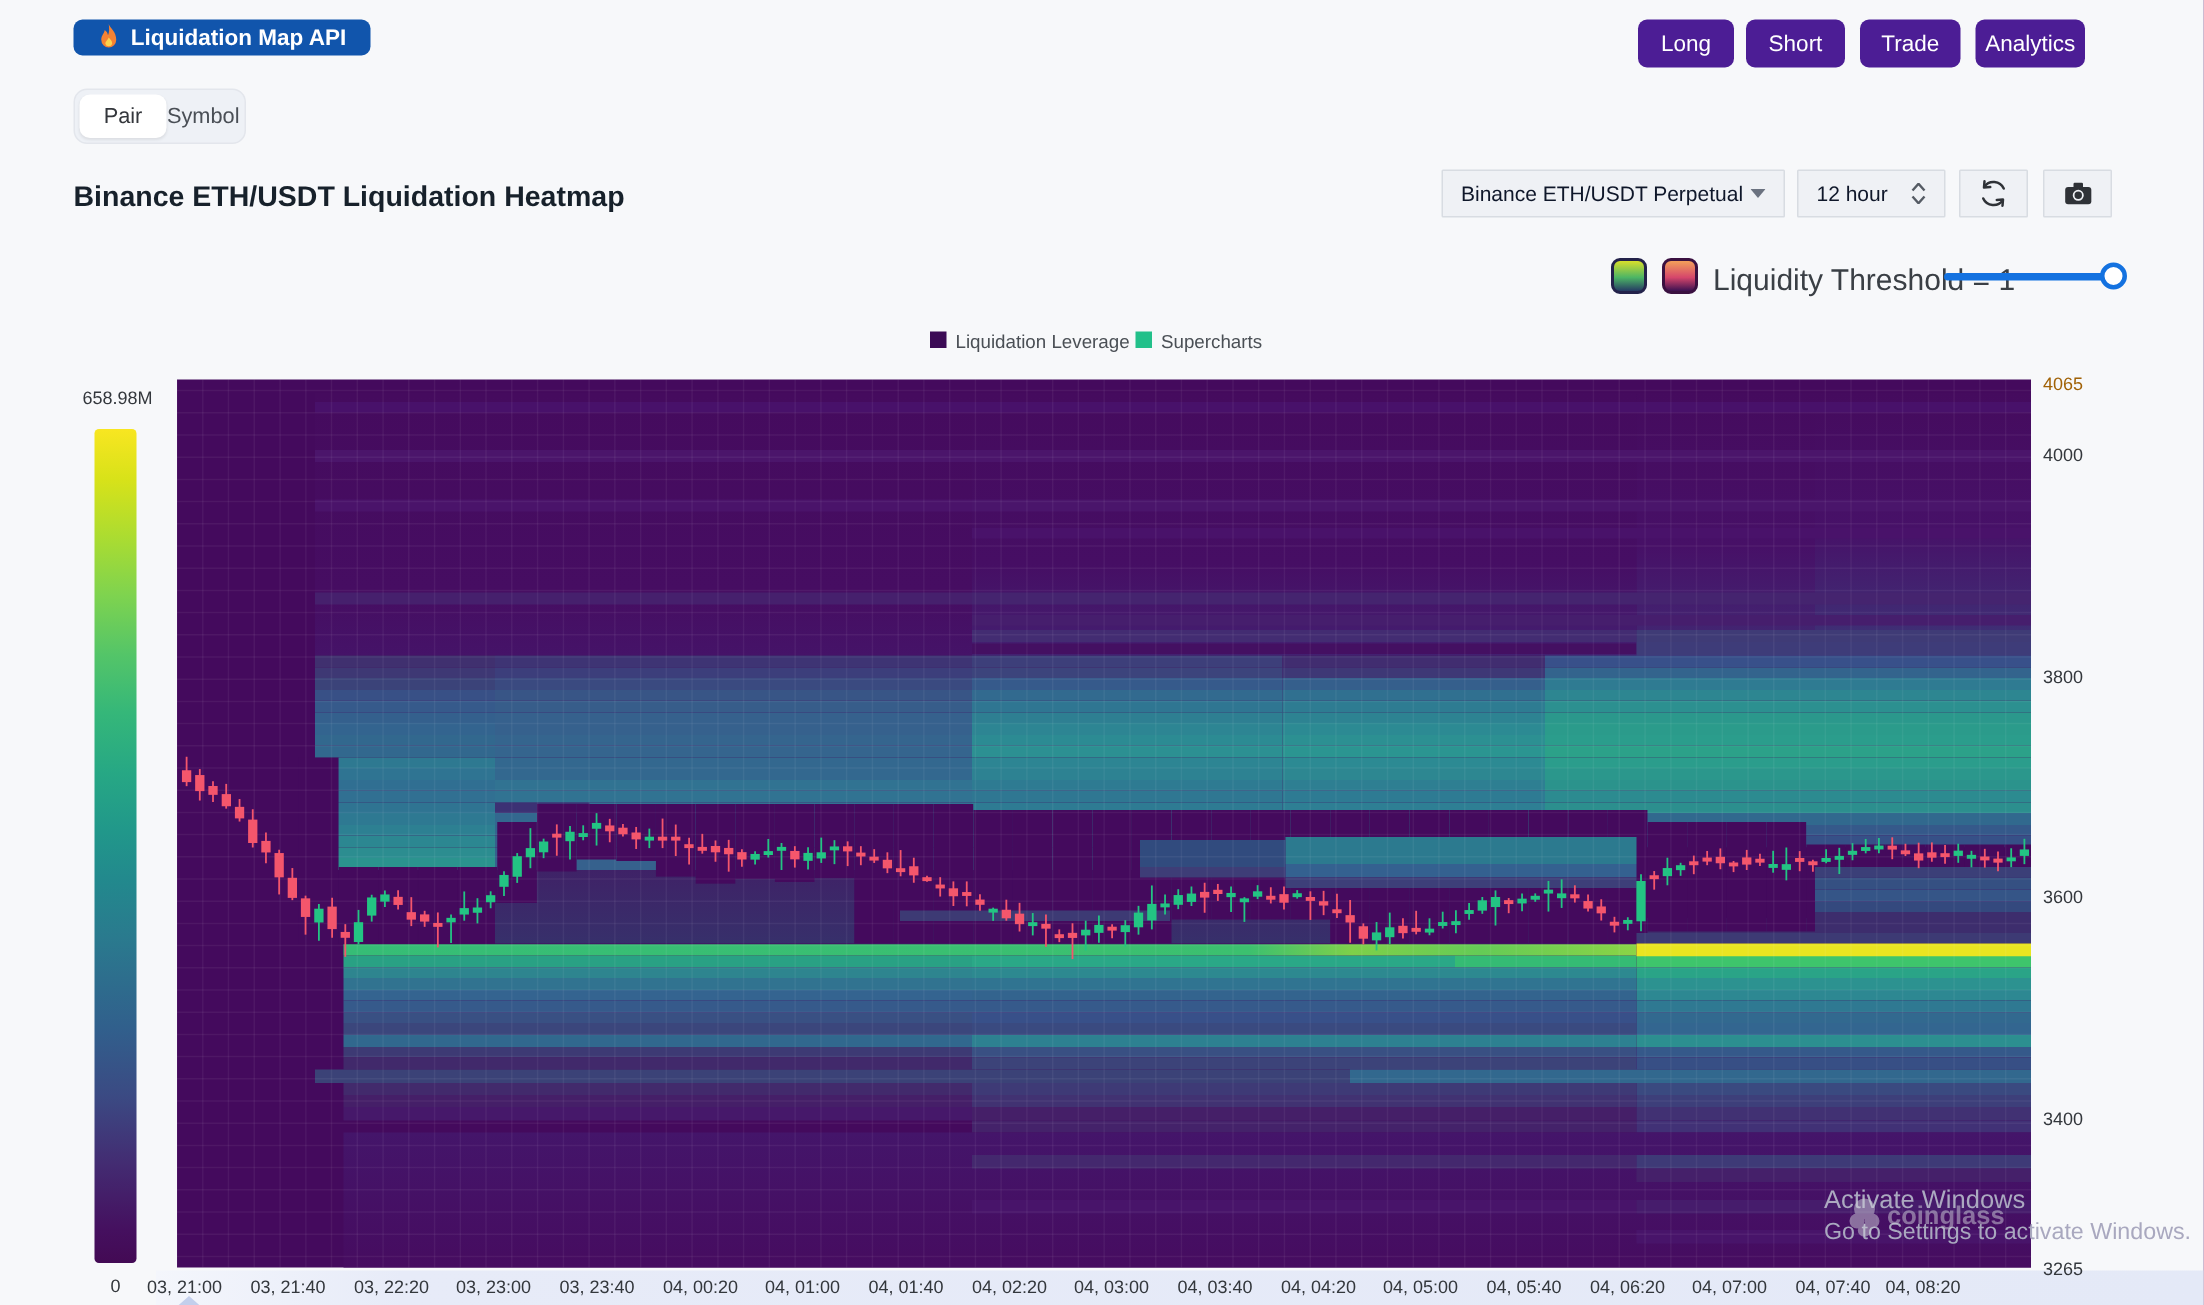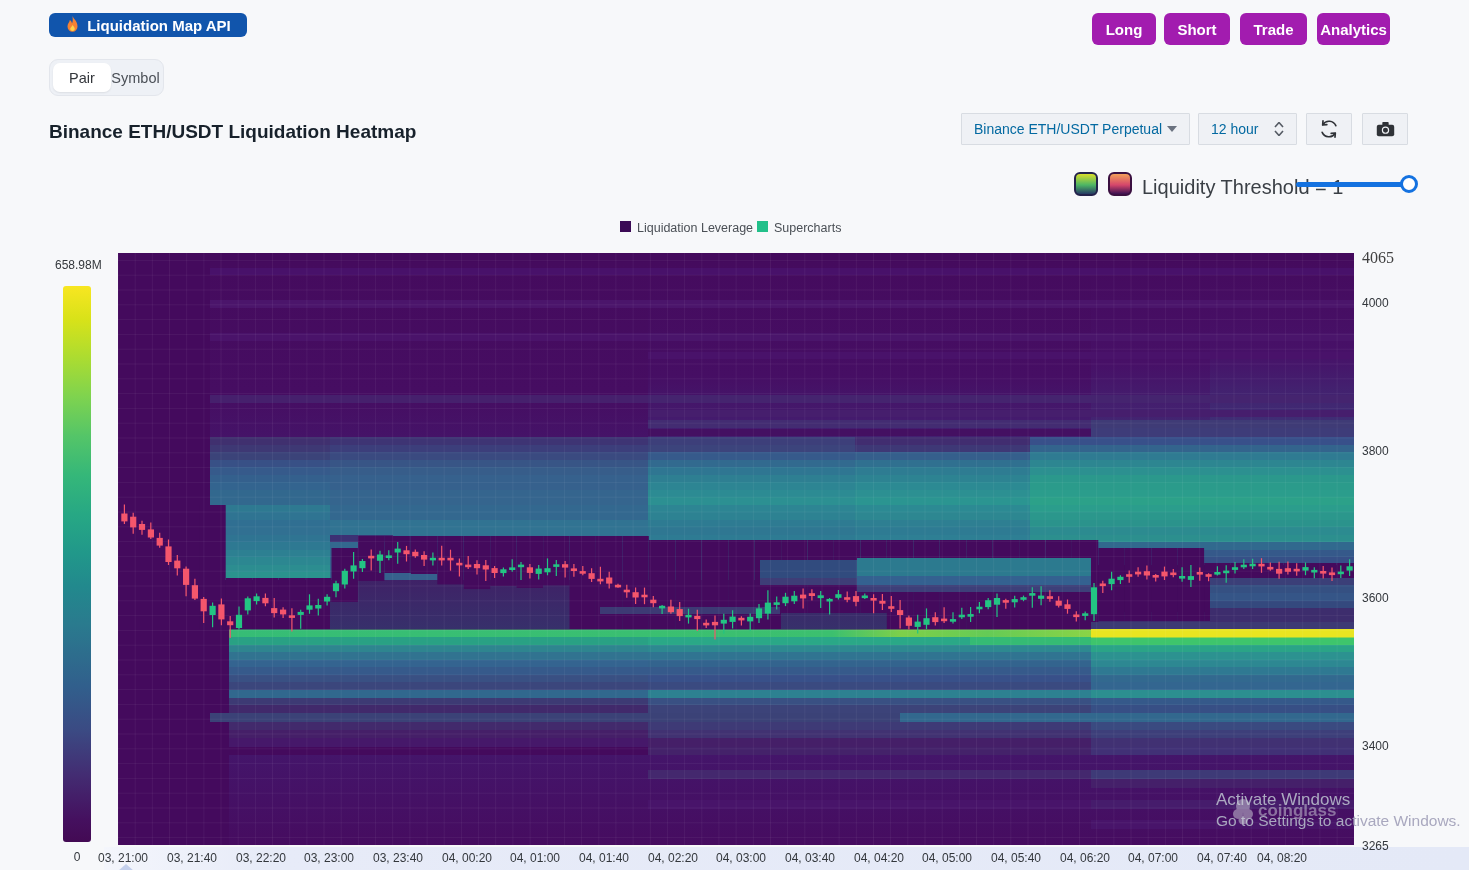--- a/index.html
+++ b/index.html
@@ -1,20 +1,20 @@
 <!DOCTYPE html>
 <html><head><meta charset="utf-8">
 <style>
 html,body{margin:0;padding:0;width:1469px;height:870px;overflow:hidden;
 background:#f7f8fa;font-family:"Liberation Sans",sans-serif;}
 .abs{position:absolute;}
-.btn-blue{position:absolute;background:#a21caf;color:#fff;font-weight:bold;
+.btn-blue{position:absolute;background:#4c1d95;color:#fff;font-weight:normal;
 font-size:15px;border-radius:6px;display:flex;align-items:center;justify-content:center;text-align:center;}
 .sel{position:absolute;background:#eff1f5;border:1px solid #d8dce2;border-radius:1px;
-display:flex;align-items:center;color:#0369a1;font-size:14px;box-sizing:border-box;}
+display:flex;align-items:center;color:#0f172a;font-size:14px;box-sizing:border-box;}
 </style></head>
 <body>
 <div style="position:relative;width:1469px;height:870px;">
 
 <div class="abs" style="left:104px;top:847px;width:1365px;height:23px;background:linear-gradient(to right,#f4f6fc,#e7ebf8 12%,#e4e9f7);"></div>
 <div class="abs" style="left:118px;top:864px;width:0;height:0;border-left:8px solid transparent;border-right:8px solid transparent;border-bottom:7px solid #c3cfec;"></div>
 
 <svg width="1469" height="870" viewBox="0 0 1469 870" style="position:absolute;left:0;top:0">
       <rect x="118.0" y="253.0" width="1236.0" height="592.0" fill="#440a5d"></rect>
       <defs>
@@ -742,21 +742,21 @@
 
 <div class="abs" style="left:620px;top:221px;width:11px;height:11px;background:#3b0a55;"></div>
 <div class="abs" style="left:637px;top:221px;font-size:12.5px;color:#4a4f55;">Liquidation Leverage</div>
 <div class="abs" style="left:757px;top:221px;width:11px;height:11px;background:#22c08a;"></div>
 <div class="abs" style="left:774px;top:221px;font-size:12.5px;color:#4a4f55;">Supercharts</div>
 
 <div class="abs" style="left:55px;top:258px;width:44px;font-size:12px;color:#33373c;text-align:center;">658.98M</div>
 <div class="abs" style="left:63px;top:286px;width:28px;height:556px;border-radius:3px;background:linear-gradient(to bottom,#f8e621 0%,#d8e219 6%,#abdc31 13%,#7ed34f 20%,#54c568 27%,#35b779 34%,#27a884 41%,#21988a 48%,#22898d 54%,#2a7a8e 61%,#315f8c 72%,#3b4a83 80%,#432c72 88%,#45105f 96%,#430a54 100%);"></div>
 <div class="abs" style="left:55px;top:850px;width:44px;font-size:12px;color:#33373c;text-align:center;">0</div>
 
-<div class="abs" style="left:1362px;top:249px;font-size:16px;color:#404040;font-family:Liberation Serif, serif;">4065</div>
+<div class="abs" style="left:1362px;top:249px;font-size:12px;color:#a16207;">4065</div>
 <div class="abs" style="left:1362px;top:296px;font-size:12px;color:#33373c;">4000</div>
 <div class="abs" style="left:1362px;top:444px;font-size:12px;color:#33373c;">3800</div>
 <div class="abs" style="left:1362px;top:591px;font-size:12px;color:#33373c;">3600</div>
 <div class="abs" style="left:1362px;top:739px;font-size:12px;color:#33373c;">3400</div>
 <div class="abs" style="left:1362px;top:839px;font-size:12px;color:#33373c;">3265</div>
 
 <div class="abs" style="left:89px;top:851px;width:68px;text-align:center;font-size:12px;color:#33373c;">03, 21:00</div>
     <div class="abs" style="left:158px;top:851px;width:68px;text-align:center;font-size:12px;color:#33373c;">03, 21:40</div>
     <div class="abs" style="left:227px;top:851px;width:68px;text-align:center;font-size:12px;color:#33373c;">03, 22:20</div>
     <div class="abs" style="left:295px;top:851px;width:68px;text-align:center;font-size:12px;color:#33373c;">03, 23:00</div>

